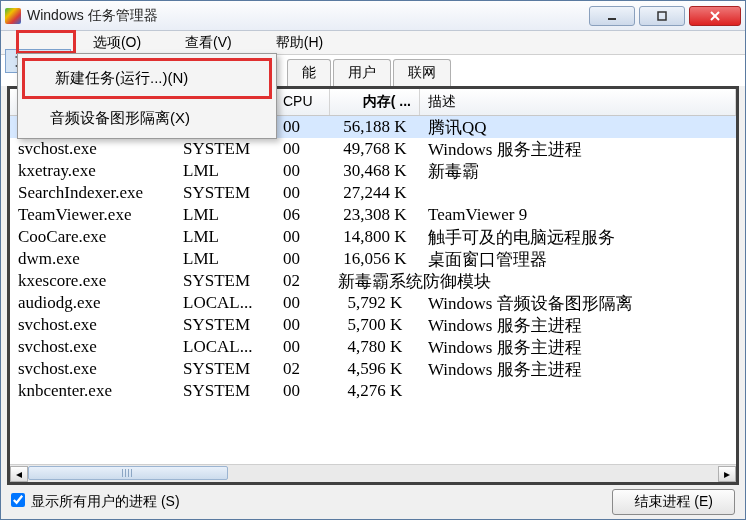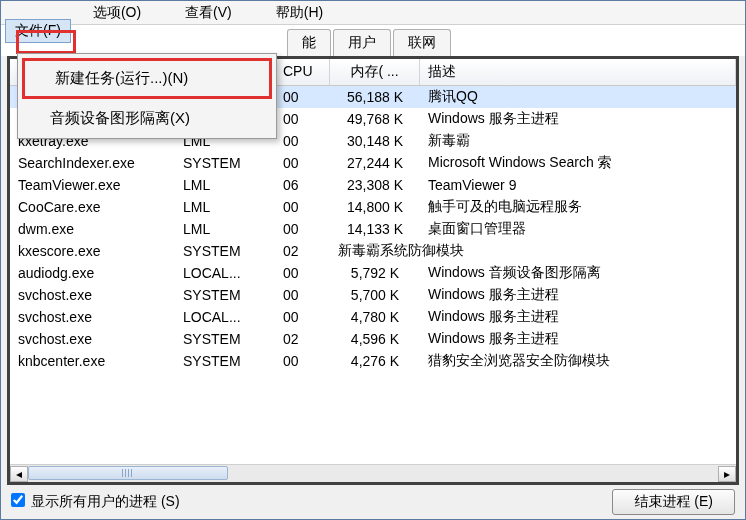--- a/index.html
+++ b/index.html
@@ -27,49 +27,71 @@
 .dropdown .dd-row1-hl { border: 3px solid #e03030; margin: 2px; }
 
 
 .tabs { display: flex; padding: 4px 6px 0 6px; background: #fff; }
 .tab { border: 1px solid #b0b0b0; border-bottom: none; background: #f5f5f5; padding: 4px 14px; margin-right: 2px; font-size: 14px; cursor: pointer; border-radius: 3px 3px 0 0; }
 
 
 .tablewrap { flex: 1; margin: 0 6px; border: 3px solid #404040; background: #fff; display: flex; flex-direction: column; overflow: hidden; }
 .thead { display: flex; background: linear-gradient(to bottom,#fff,#eef1f5); border-bottom: 1px solid #c8c8c8; font-size: 14px; }
 .th { padding: 4px 8px; border-right: 1px solid #d4d4d4; white-space: nowrap; overflow: hidden; cursor: pointer; }
-.tbody { flex: 1; overflow-y: auto; overflow-x: hidden; font-family: Liberation Sans, sans-serif; font-size: 14px; position: relative; }
+.tbody { flex: 1; overflow-y: auto; overflow-x: hidden; font-family: Liberation Serif, serif; font-size: 17px; position: relative; }
 .tr { display: flex; height: 22px; align-items: center; }
 .tr.sel { background: #d6e8ff; }
 .td { padding: 1px 8px; white-space: nowrap; overflow: hidden; }
 .col-name { width: 165px; }
 .col-user { width: 100px; }
 .col-cpu  { width: 55px; text-align: left; }
 .col-mem  { width: 90px; text-align: center; }
 .col-desc { flex: 1; }
-.th.col-mem { text-align:center; }
+.th.col-mem { text-align:right;font-weight:bold; }
 
 
 .hscroll { height: 18px; background: #eaeaea; border-top: 1px solid #cfcfcf; display:flex; align-items:center; }
 .hscroll .arrow { width:18px; height:16px; border:1px solid #b0b0b0; background:linear-gradient(#fff,#e0e0e0); display:flex; align-items:center; justify-content:center; cursor:pointer; }
 .hscroll .track { flex:1; height:16px; background:#eaeaea; position:relative; }
 .hscroll .thumb { position:absolute; left:0; top:0; height:14px; width:200px; border:1px solid #9bb4d1; background:linear-gradient(#e8f0fa,#cddced); border-radius:2px; }
 .hscroll .grip { position:absolute; left:50%; top:50%; transform:translate(-50%,-50%); width:12px; height:8px; background:repeating-linear-gradient(to right,#8ca6c4 0 1px,transparent 1px 3px); }
 
 
 .bottombar { height: 34px; display: flex; align-items: center; justify-content: space-between; padding: 0 10px; background: #f0f0f0; }
 .checkbox-wrap { display: flex; gap: 6px; font-size: 14px; }
 .checkbox-wrap input { width: 14px; height: 14px; }
 .endbtn { padding: 3px 21px; border: 1px solid #8a8a8a; background: linear-gradient(#fdfdfd,#e5e5e5); border-radius: 3px; cursor: pointer; font-size: 14px; }
 </style>
 </head>
 <body>
 
 <div class="window">
 
+  <div class="titlebar">
+    <div class="icon"></div>
+    <div class="title">Windows 任务管理器</div>
+    <div class="winctrl">
+      <button>
+          <svg viewBox="0 0 10 10">
+            <line x1="1" y1="8" x2="9" y2="8" stroke="#333" stroke-width="2"></line>
+          </svg>
+        </button>
+      <button>
+          <svg viewBox="0 0 10 10">
+            <rect x="1" y="1" width="8" height="8" fill="none" stroke="#333" stroke-width="1.5"></rect>
+          </svg>
+        </button>
+      <button class="close">
+          <svg viewBox="0 0 10 10">
+            <line x1="1" y1="1" x2="9" y2="9" stroke="#fff" stroke-width="2"></line>
+            <line x1="9" y1="1" x2="1" y2="9" stroke="#fff" stroke-width="2"></line>
+          </svg>
+        </button>
+    </div>
+  </div>
 
   <div class="menubar">
     <div class="menuitem open">文件(F)</div>
     <div class="menuitem">选项(O)</div>
     <div class="menuitem">查看(V)</div>
     <div class="menuitem">帮助(H)</div>
   </div>
 
   <div class="tabs">
     <div style="width:280px;"></div>
@@ -98,49 +120,48 @@
           <div class="td col-name">svchost.exe</div>
           <div class="td col-user">SYSTEM</div>
           <div class="td col-cpu">00</div>
           <div class="td col-mem">49,768 K</div>
           <div class="td col-desc">Windows 服务主进程</div>
         </div>
         <div class="tr">
           <div class="td col-name">kxetray.exe</div>
           <div class="td col-user">LML</div>
           <div class="td col-cpu">00</div>
-          <div class="td col-mem">30,148 K</div>
+          <div class="td col-mem">30,468 K</div>
           <div class="td col-desc">新毒霸</div>
         </div>
         <div class="tr">
           <div class="td col-name">SearchIndexer.exe</div>
           <div class="td col-user">SYSTEM</div>
           <div class="td col-cpu">00</div>
           <div class="td col-mem">27,244 K</div>
-          <div class="td col-desc">Microsoft Windows Search 索</div>
         </div>
         <div class="tr">
           <div class="td col-name">TeamViewer.exe</div>
           <div class="td col-user">LML</div>
           <div class="td col-cpu">06</div>
           <div class="td col-mem">23,308 K</div>
           <div class="td col-desc">TeamViewer 9</div>
         </div>
         <div class="tr">
           <div class="td col-name">CooCare.exe</div>
           <div class="td col-user">LML</div>
           <div class="td col-cpu">00</div>
           <div class="td col-mem">14,800 K</div>
           <div class="td col-desc">触手可及的电脑远程服务</div>
         </div>
         <div class="tr">
           <div class="td col-name">dwm.exe</div>
           <div class="td col-user">LML</div>
           <div class="td col-cpu">00</div>
-          <div class="td col-mem">14,133 K</div>
+          <div class="td col-mem">16,056 K</div>
           <div class="td col-desc">桌面窗口管理器</div>
         </div>
         <div class="tr">
           <div class="td col-name">kxescore.exe</div>
           <div class="td col-user">SYSTEM</div>
           <div class="td col-cpu">02</div>
           <div class="td col-desc">新毒霸系统防御模块</div>
         </div>
         <div class="tr">
           <div class="td col-name">audiodg.exe</div>
@@ -168,21 +189,20 @@
           <div class="td col-user">SYSTEM</div>
           <div class="td col-cpu">02</div>
           <div class="td col-mem">4,596 K</div>
           <div class="td col-desc">Windows 服务主进程</div>
         </div>
         <div class="tr">
           <div class="td col-name">knbcenter.exe</div>
           <div class="td col-user">SYSTEM</div>
           <div class="td col-cpu">00</div>
           <div class="td col-mem">4,276 K</div>
-          <div class="td col-desc">猎豹安全浏览器安全防御模块</div>
         </div>
       </div>
     <div class="hscroll">
       <div class="arrow">◂</div>
       <div class="track">
         <div class="thumb">
             <div class="grip"></div>
           </div>
       </div>
       <div class="arrow">▸</div>

